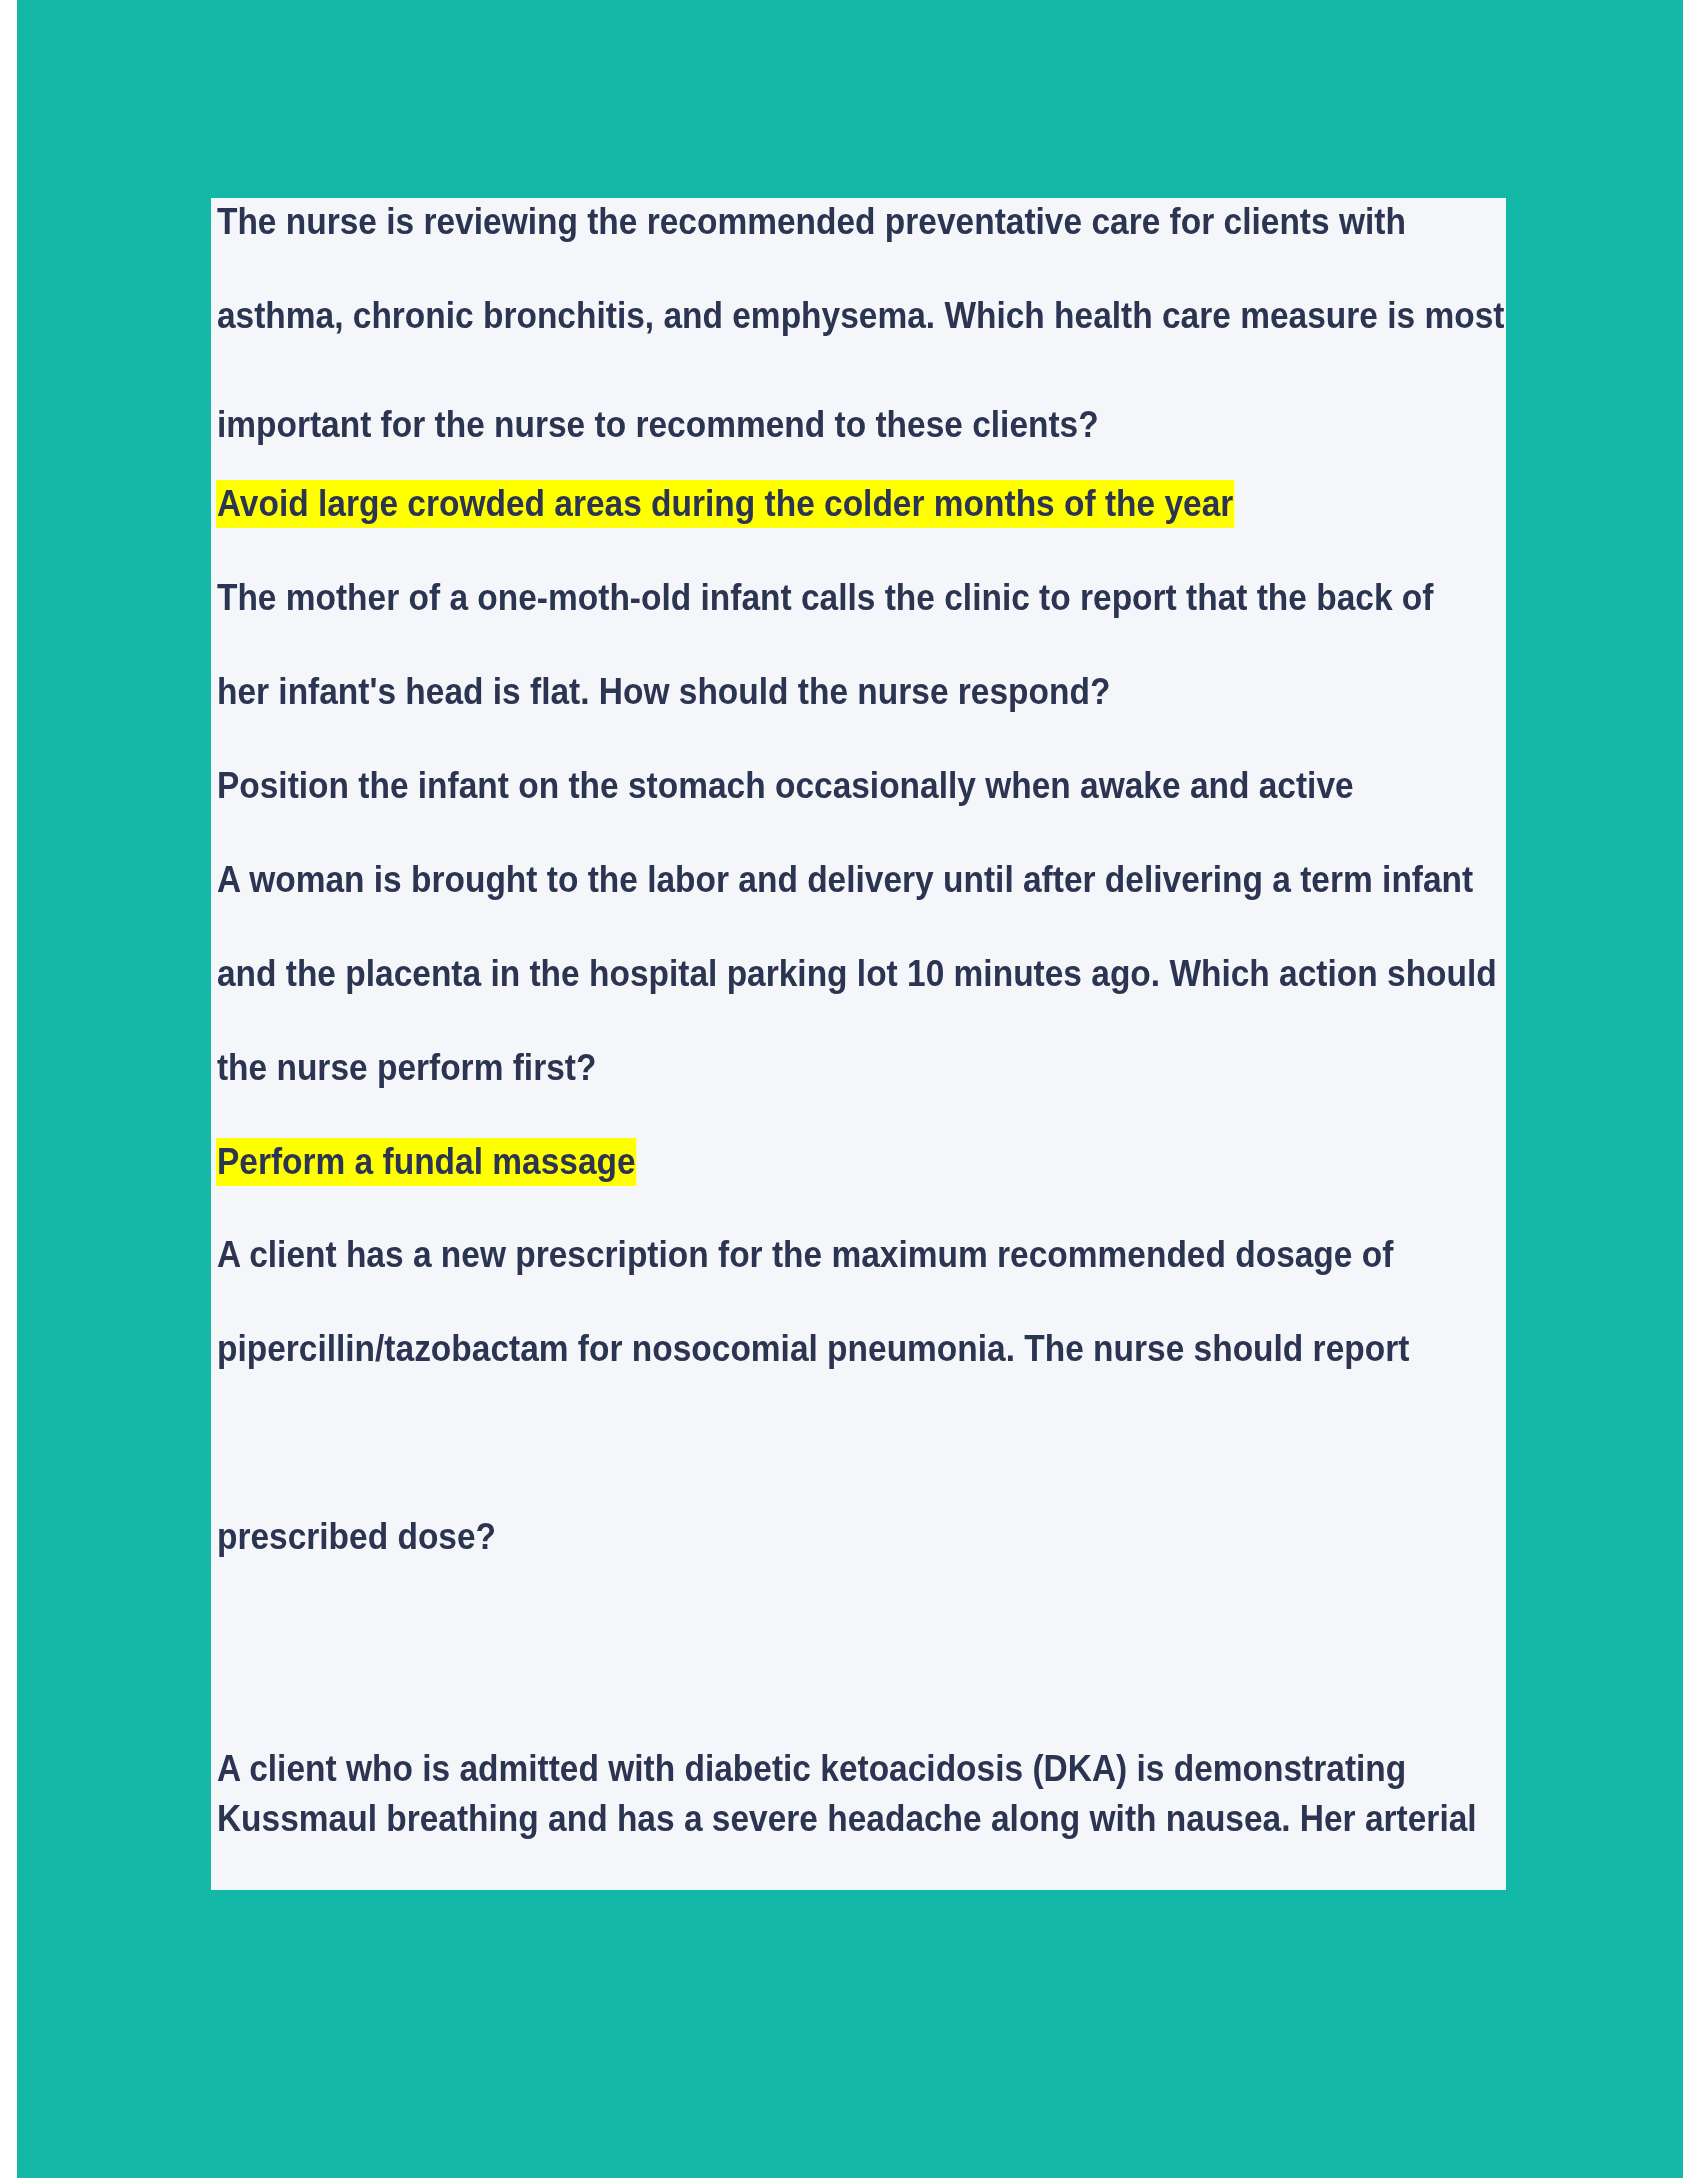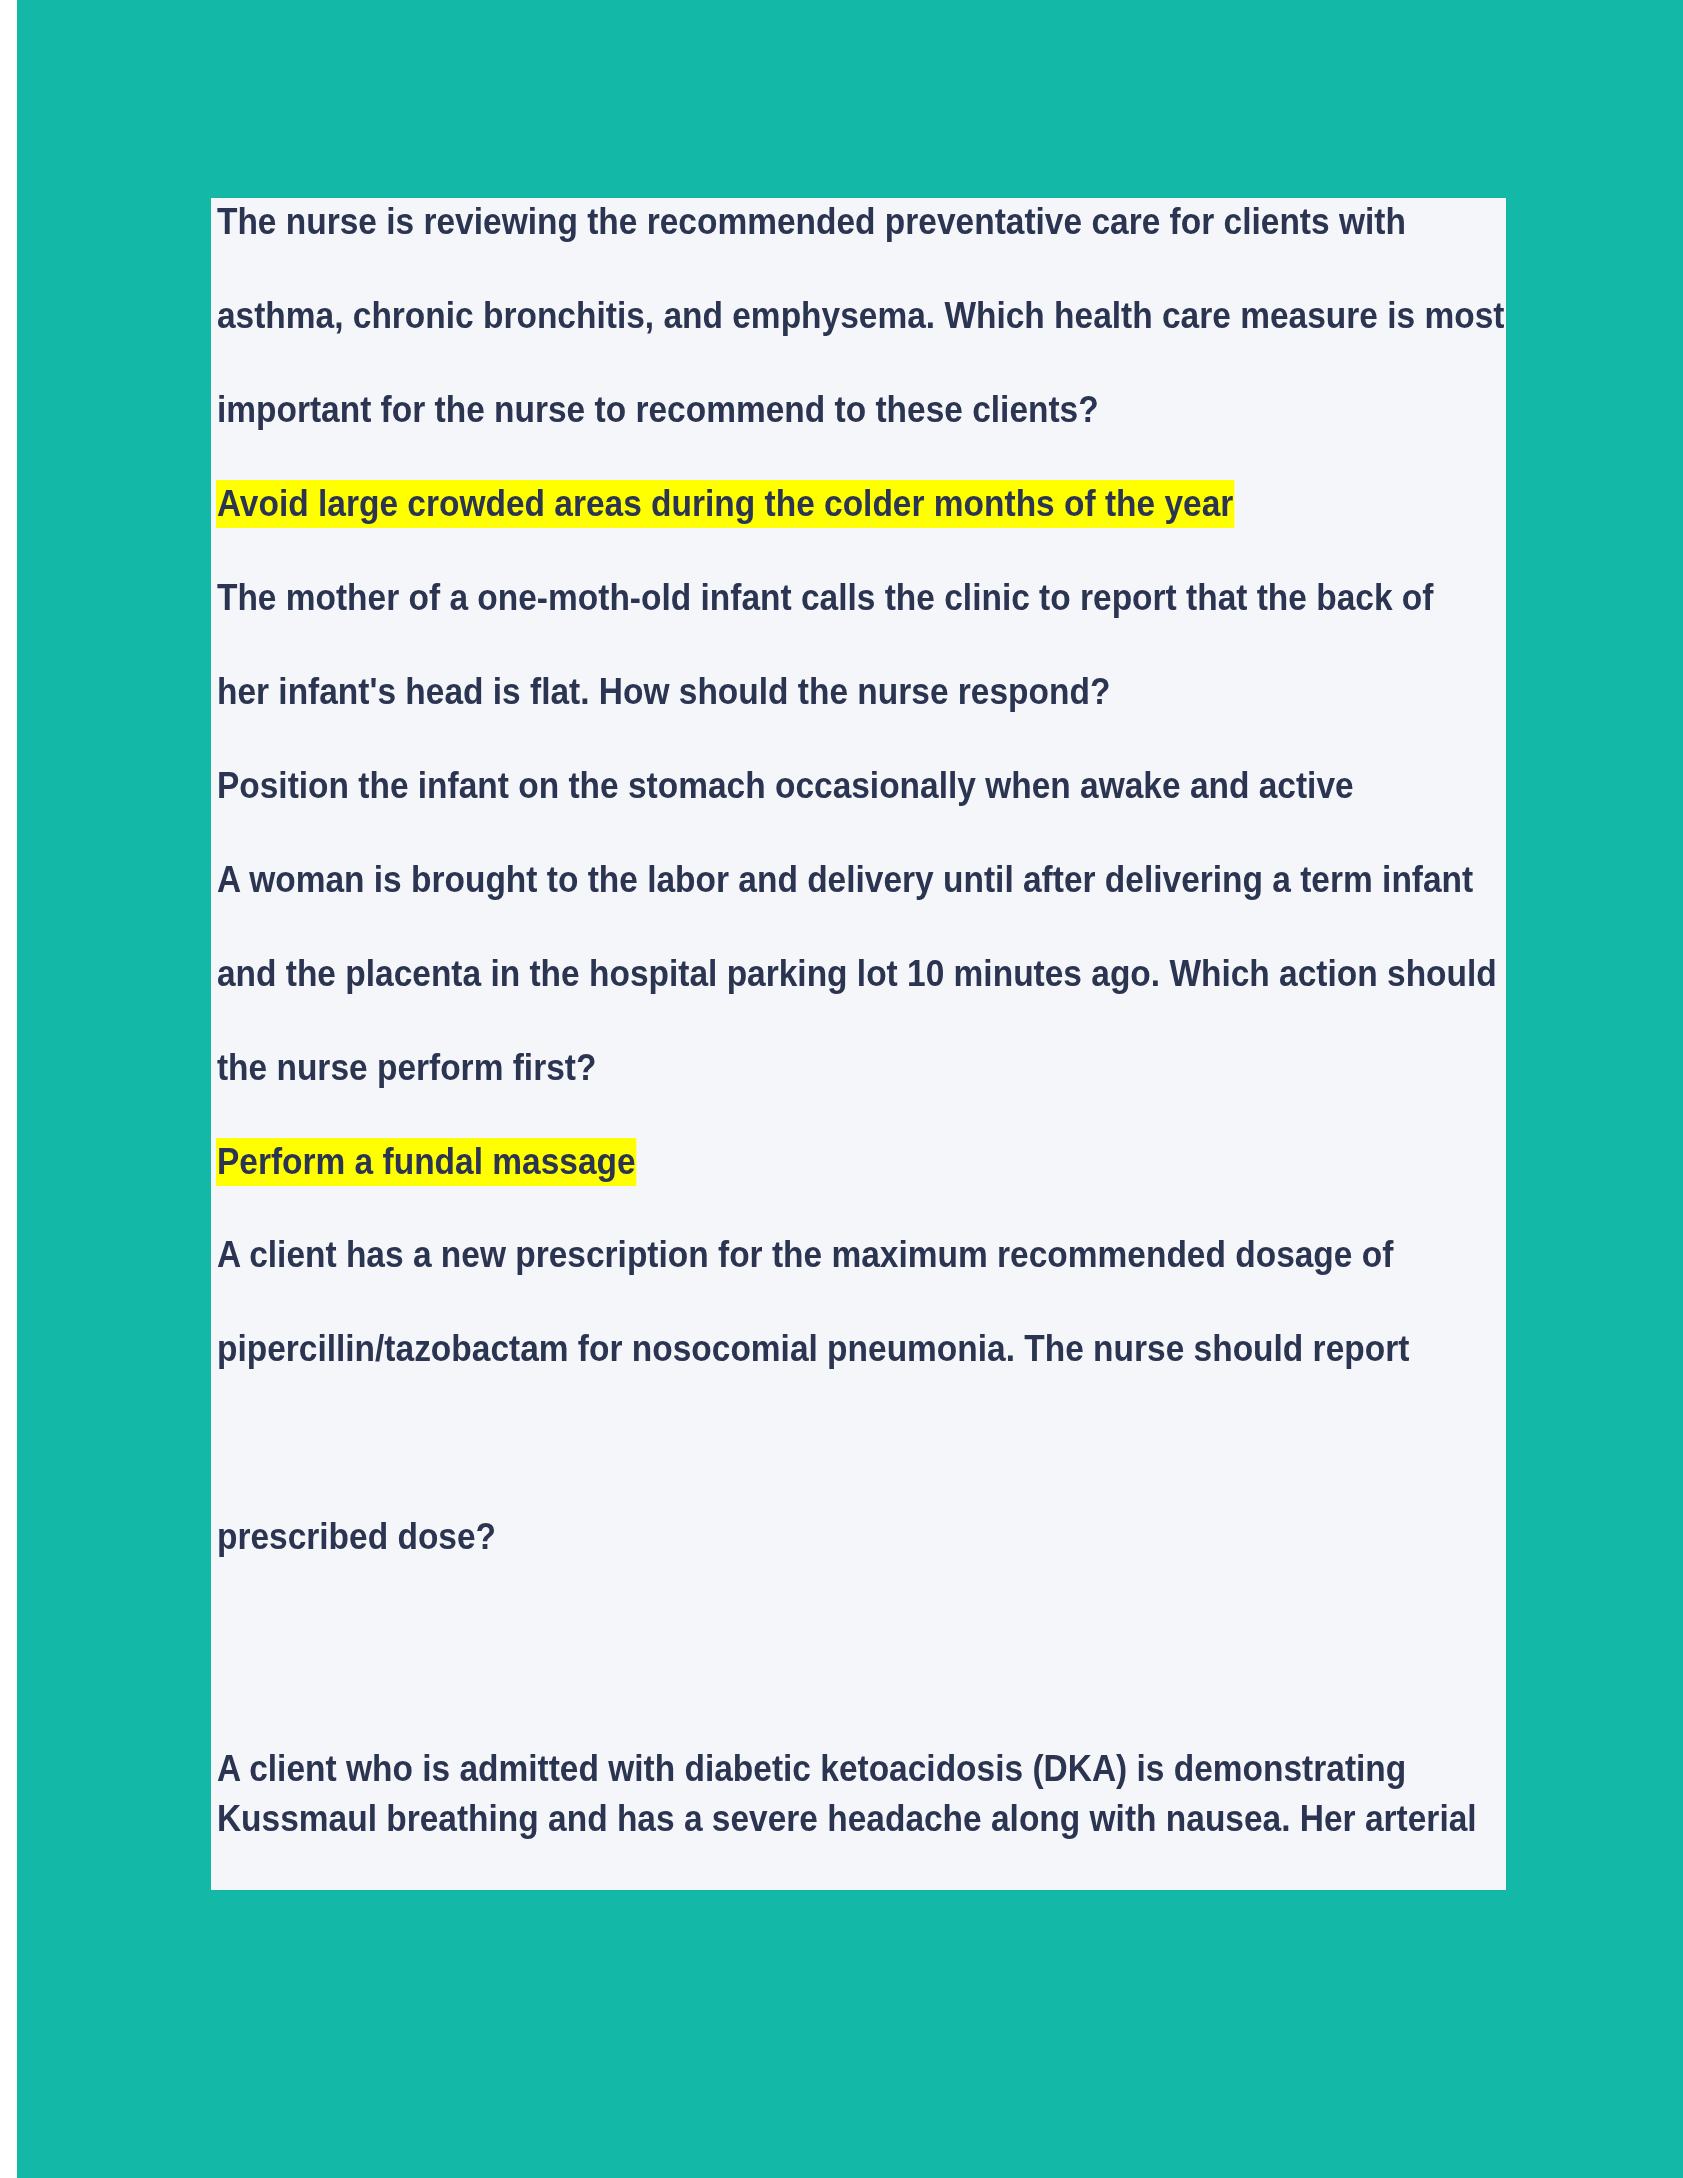--- a/index.html
+++ b/index.html
@@ -58,21 +58,21 @@
 
 <div class="page">
   <div class="panel">
 
     <div class="line" style="top:0px">
       <span class="line-text">The nurse is reviewing the recommended preventative care for clients with</span>
     </div>
     <div class="line" style="top:94px">
       <span class="line-text">asthma, chronic bronchitis, and emphysema. Which health care measure is most</span>
     </div>
-    <div class="line" style="top:188px">
+    <div class="line" style="top:203px">
       <span class="line-text">important for the nurse to recommend to these clients?</span>
     </div>
     <div class="line" style="top:376px">
       <span class="line-text">The mother of a one-moth-old infant calls the clinic to report that the back of</span>
     </div>
     <div class="line" style="top:282px">
       <span class="line-text highlight">Avoid large crowded areas during the colder months of the year</span>
     </div>
     <div class="line" style="top:470px">
       <span class="line-text">her infant's head is flat. How should the nurse respond?</span>

